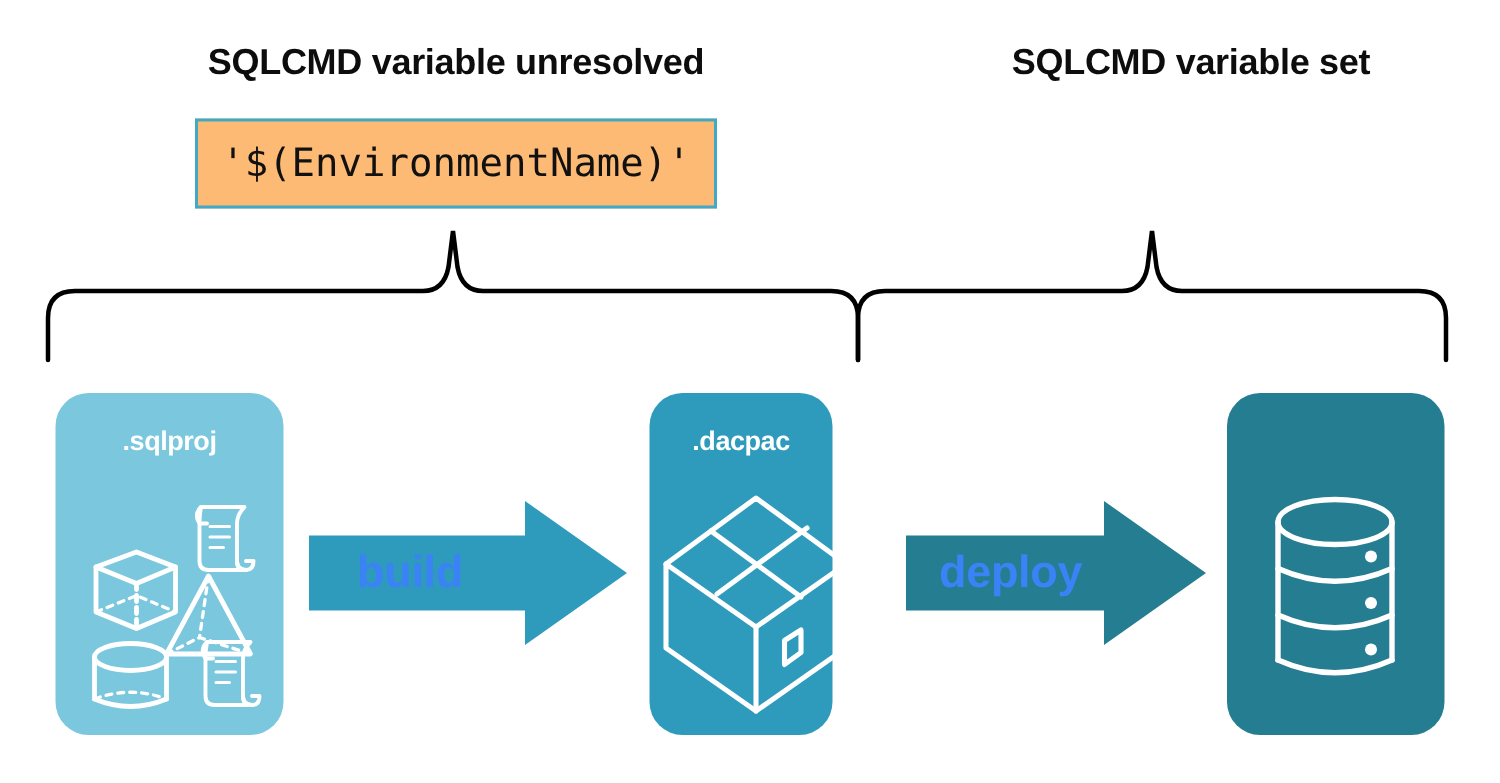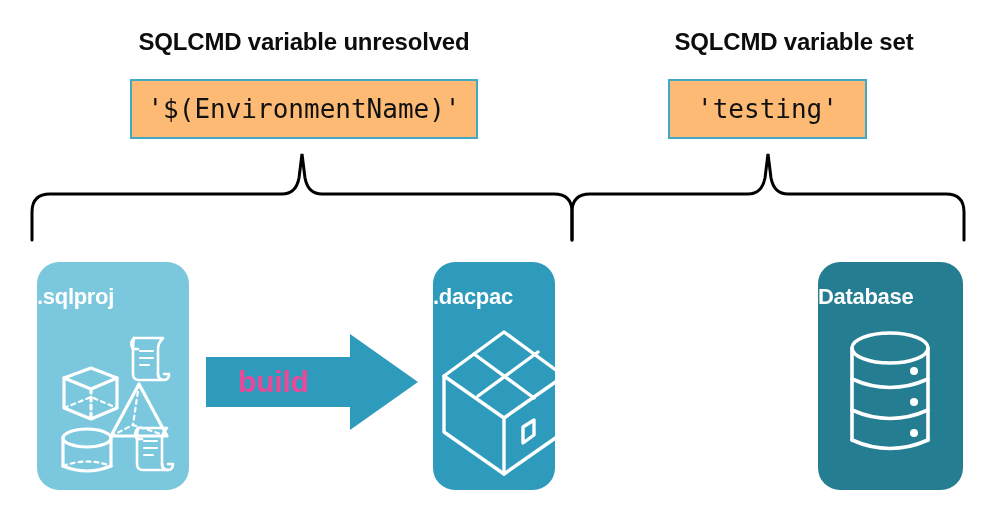--- a/index.html
+++ b/index.html
@@ -60,23 +60,24 @@
   .stage-box {
     position: absolute;
     border-radius: 22px;
     box-sizing: border-box;
   }
   .stage-label {
     position: absolute;
     top: 22px;
     left: 0;
     width: 100%;
+    text-align: center;
     font-family: "Liberation Sans", sans-serif;
     font-weight: bold;
-    font-size: 22px;
+    font-size: 18px;
     color: #ffffff;
     letter-spacing: -0.3px;
     white-space: nowrap;
   }
   .stage-art {
     position: absolute;
     left: 0;
     width: 100%;
     top: 62px;
   }
@@ -96,38 +97,37 @@
     width: 100%;
     height: 100%;
     display: flex;
     align-items: center;
     justify-content: flex-start;
     padding-left: 32px;
     box-sizing: border-box;
     font-family: "Liberation Sans", sans-serif;
     font-weight: bold;
     font-size: 30px;
-    color: #ec4899;
+    color: #3b82f6;
     letter-spacing: -0.2px;
     pointer-events: none;
     white-space: nowrap;
   }
 </style>
 </head>
 <body>
 
 <div id="canvas">
 
   <div class="section-title" id="title-left">SQLCMD variable unresolved</div>
 
   <div class="section-title" id="title-right">SQLCMD variable set</div>
 
   <div class="code-box" id="code-left">'$(EnvironmentName)'</div>
 
-  <div class="code-box" id="code-right">'testing'</div>
 
   <div class="brace" id="brace-left">
     <svg width="548" height="92" viewBox="0 0 548 92" fill="none">
       <path d="M4 90 L4 62 Q4 44 22 44 L254 44 Q268 44 271 28 L274 4 L277 28 Q280 44 294 44 L526 44 Q544 44 544 62 L544 90" stroke="#000000" stroke-width="3" stroke-linecap="round" fill="none"></path>
     </svg>
   </div>
 
   <div class="brace" id="brace-right">
     <svg width="400" height="92" viewBox="0 0 400 92" fill="none">
       <path d="M4 90 L4 62 Q4 44 22 44 L180 44 Q194 44 197 28 L200 4 L203 28 Q206 44 220 44 L378 44 Q396 44 396 62 L396 90" stroke="#000000" stroke-width="3" stroke-linecap="round" fill="none"></path>
@@ -188,21 +188,20 @@
           <path d="M41 30 L101 74"></path>
           <path d="M45 72 L105 28"></path>
 
           <path d="M90 103 L101 96 L101 111 L90 119 Z"></path>
         </g>
       </svg>
     </div>
   </div>
 
   <div class="stage-box" id="box-database">
-    <div class="stage-label">Database</div>
     <div class="stage-art">
       <svg width="145" height="150" viewBox="0 0 145 150" fill="none">
         <g stroke="#ffffff" stroke-width="3.6" fill="none" stroke-linecap="round" stroke-linejoin="round">
           <ellipse cx="72" cy="24" rx="38" ry="15"></ellipse>
           <path d="M34 24 L34 116"></path>
           <path d="M110 24 L110 116"></path>
           <path d="M34 116 Q72 133 110 116"></path>
           <path d="M34 55 Q72 72 110 55"></path>
           <path d="M34 86 Q72 103 110 86"></path>
         </g>
@@ -213,14 +212,20 @@
     </div>
   </div>
 
   <div class="arrow-wrap" id="arrow-build">
     <svg width="212" height="96" viewBox="0 0 212 96">
       <path d="M0 23 L144 23 L144 0 L212 48 L144 96 L144 73 L0 73 Z" fill="#2E9BBD"></path>
     </svg>
     <div class="arrow-text" style="width:212px;height:96px;">build</div>
   </div>
 
+  <div class="arrow-wrap" id="arrow-deploy">
+    <svg width="200" height="96" viewBox="0 0 200 96">
+      <path d="M0 23 L132 23 L132 0 L200 48 L132 96 L132 73 L0 73 Z" fill="#257D91"></path>
+    </svg>
+    <div class="arrow-text" style="width:200px;height:96px;padding-left:22px;">deploy</div>
+  </div>
 
 </div>
 
 </body></html>

